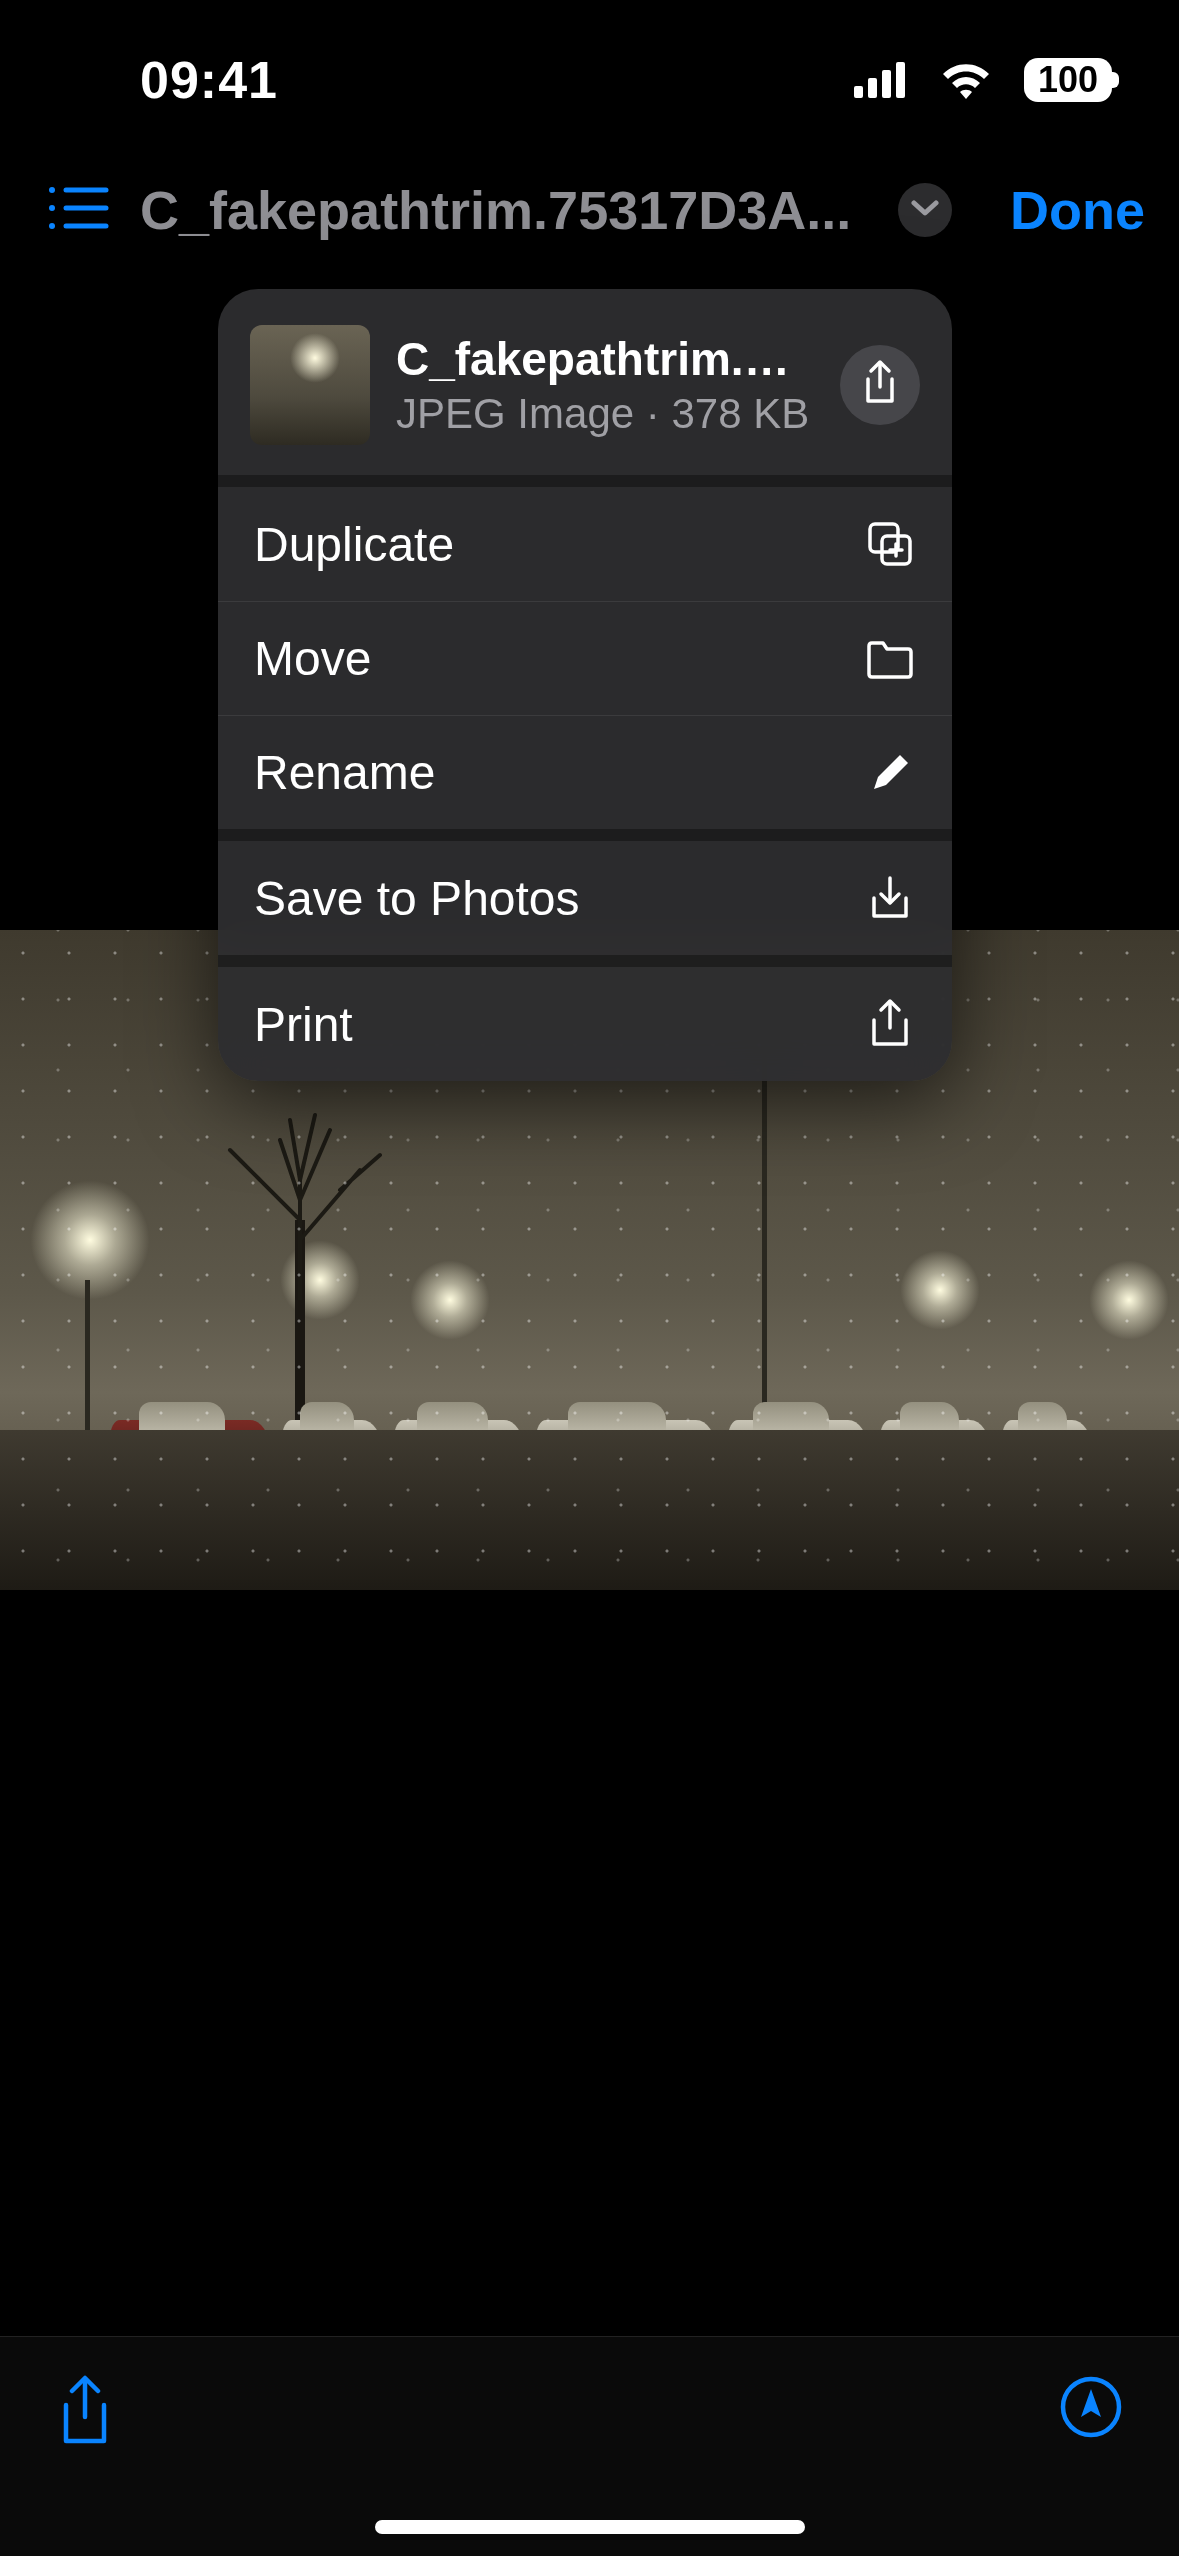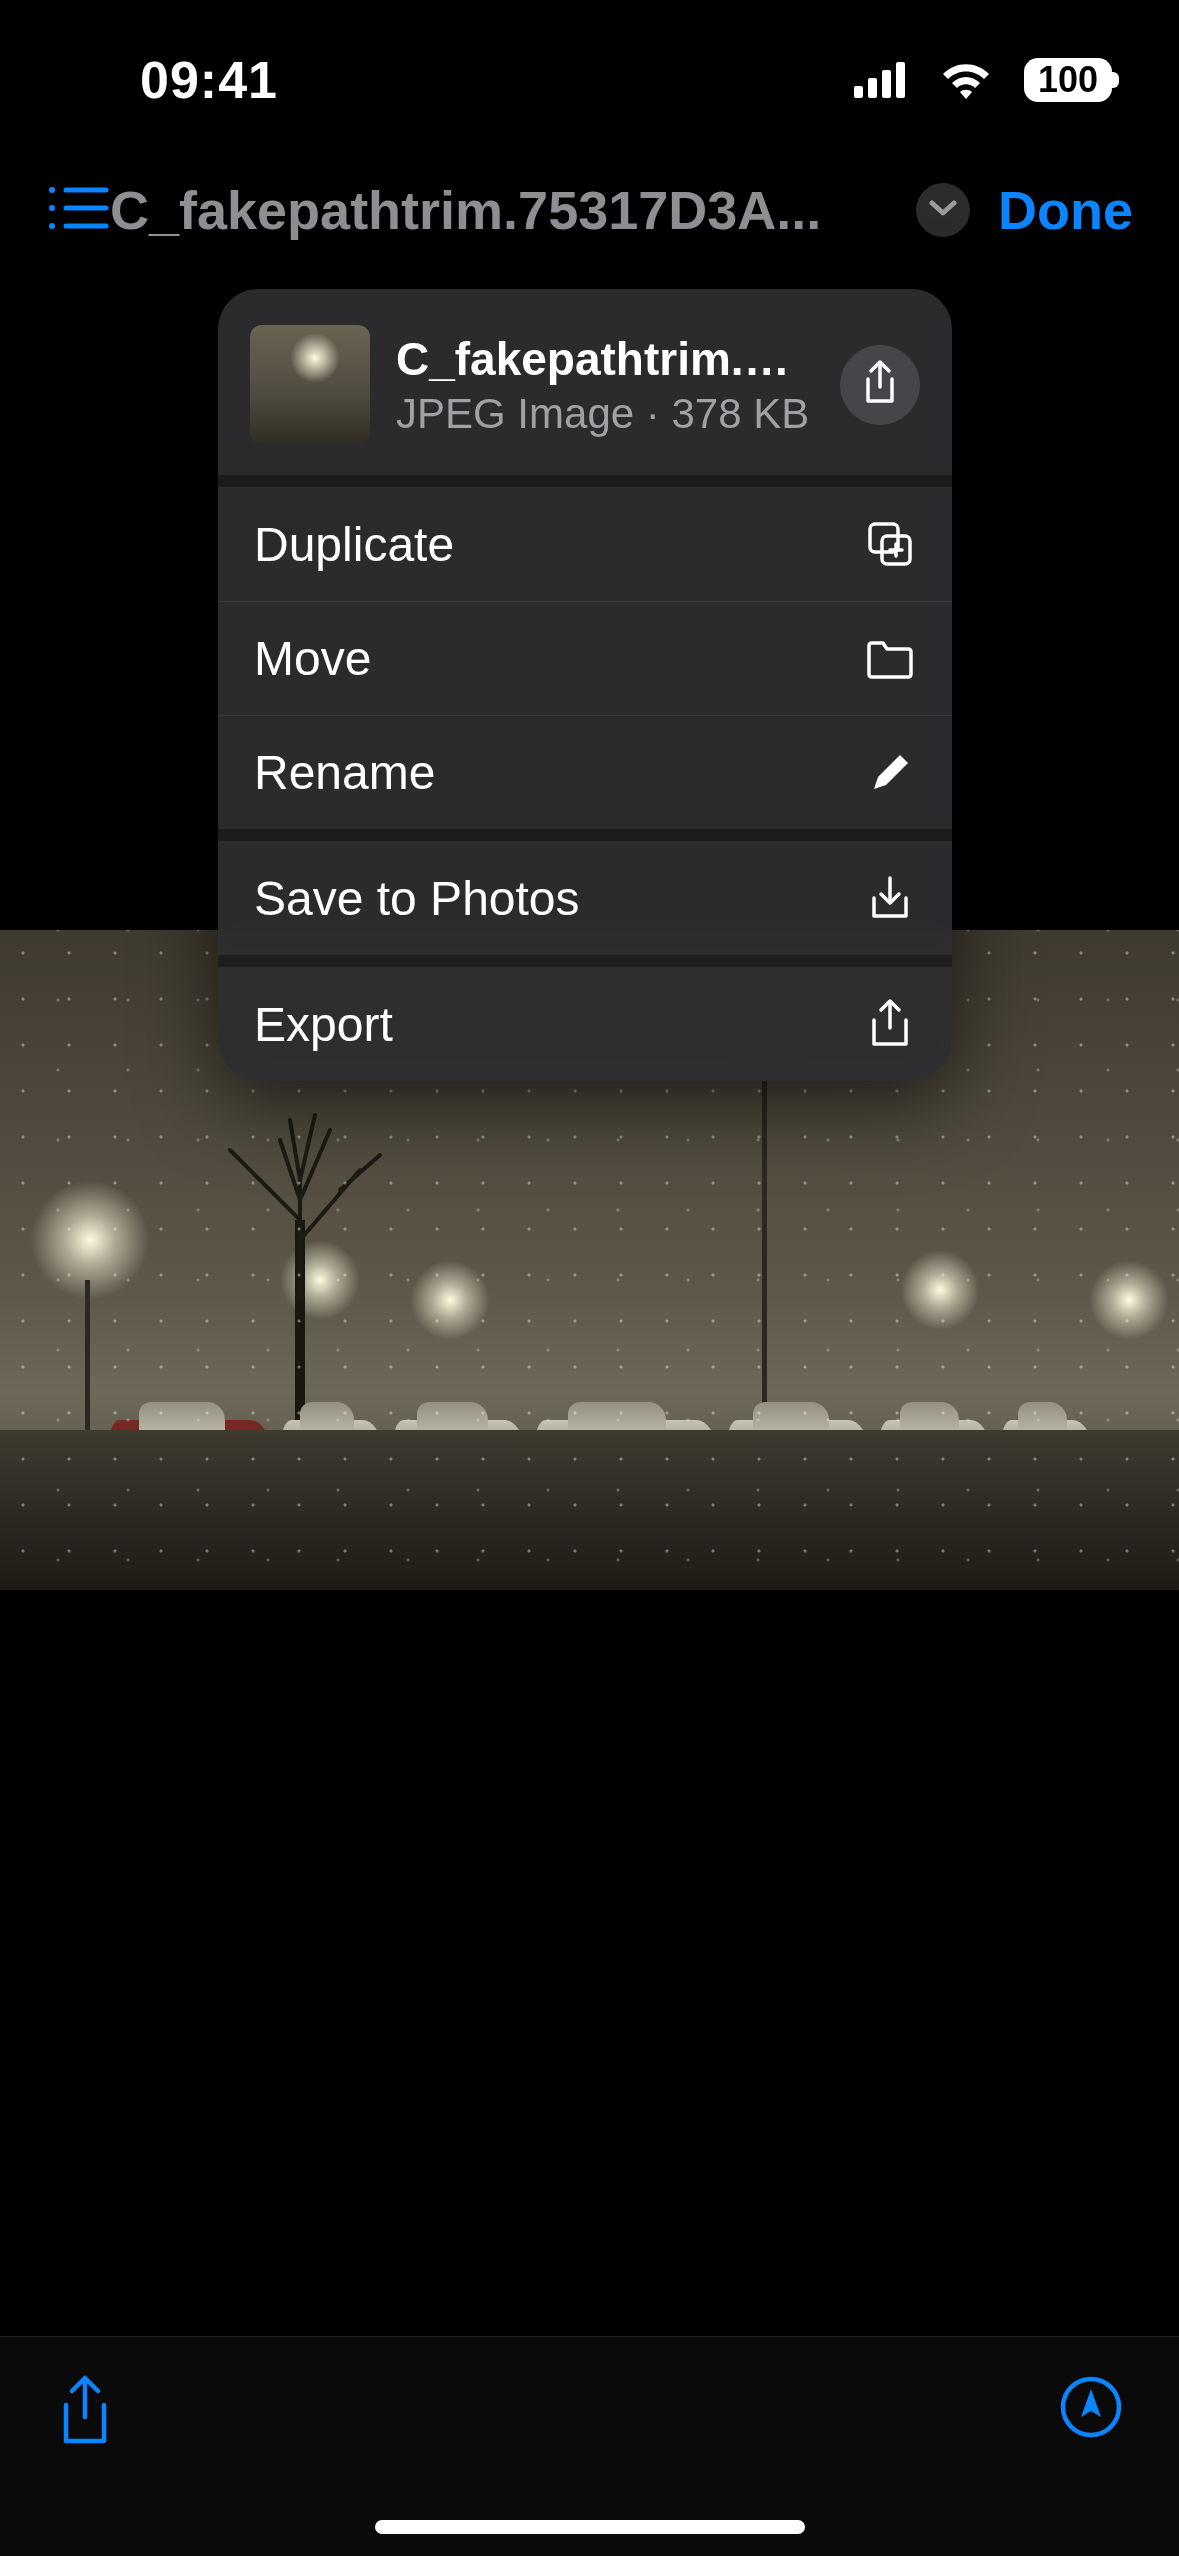--- a/index.html
+++ b/index.html
@@ -56,21 +56,22 @@
   }
 
   
   .nav-bar {
     position: absolute;
     top: 150px;
     left: 0; right: 0;
     height: 120px;
     display: flex;
     align-items: center;
-    padding: 0 46px 0 46px;
+    padding: 0 34px 0 46px;
+    gap: 30px;
   }
   .list-icon { color: #0a84ff; }
   .nav-title {
     flex: 1;
     color: #8e8e93;
     font-size: 54px;
     font-weight: 600;
     white-space: nowrap;
     overflow: hidden;
     text-overflow: ellipsis;
@@ -405,21 +406,21 @@
           <path d="M22 4 L22 28"></path>
           <polyline points="13,20 22,29 31,20"></polyline>
           <path d="M6 24 L6 42 L38 42 L38 24"></path>
         </svg>
       </span>
     </div>
   </div>
 
   <div class="menu-group">
     <div class="menu-item">
-      <span>Export</span>
+      <span>Print</span>
       <span class="micon">
         <svg width="44" height="52" viewBox="0 0 44 52" fill="none" stroke="#fff" stroke-width="3.5" stroke-linecap="round" stroke-linejoin="round">
           <path d="M22 4 L22 30"></path>
           <polyline points="13,12 22,3 31,12"></polyline>
           <path d="M6 22 L6 46 L38 46 L38 22"></path>
         </svg>
       </span>
     </div>
   </div>
 </div>

